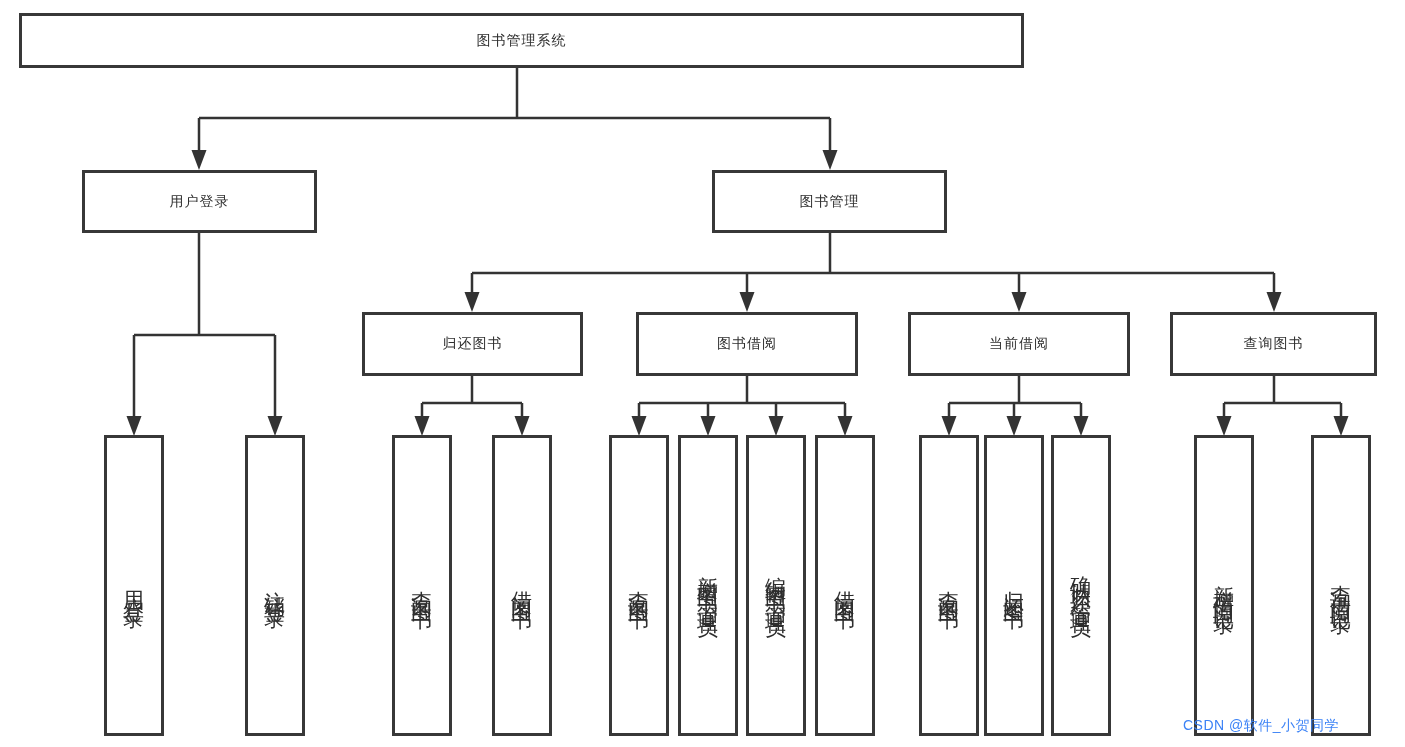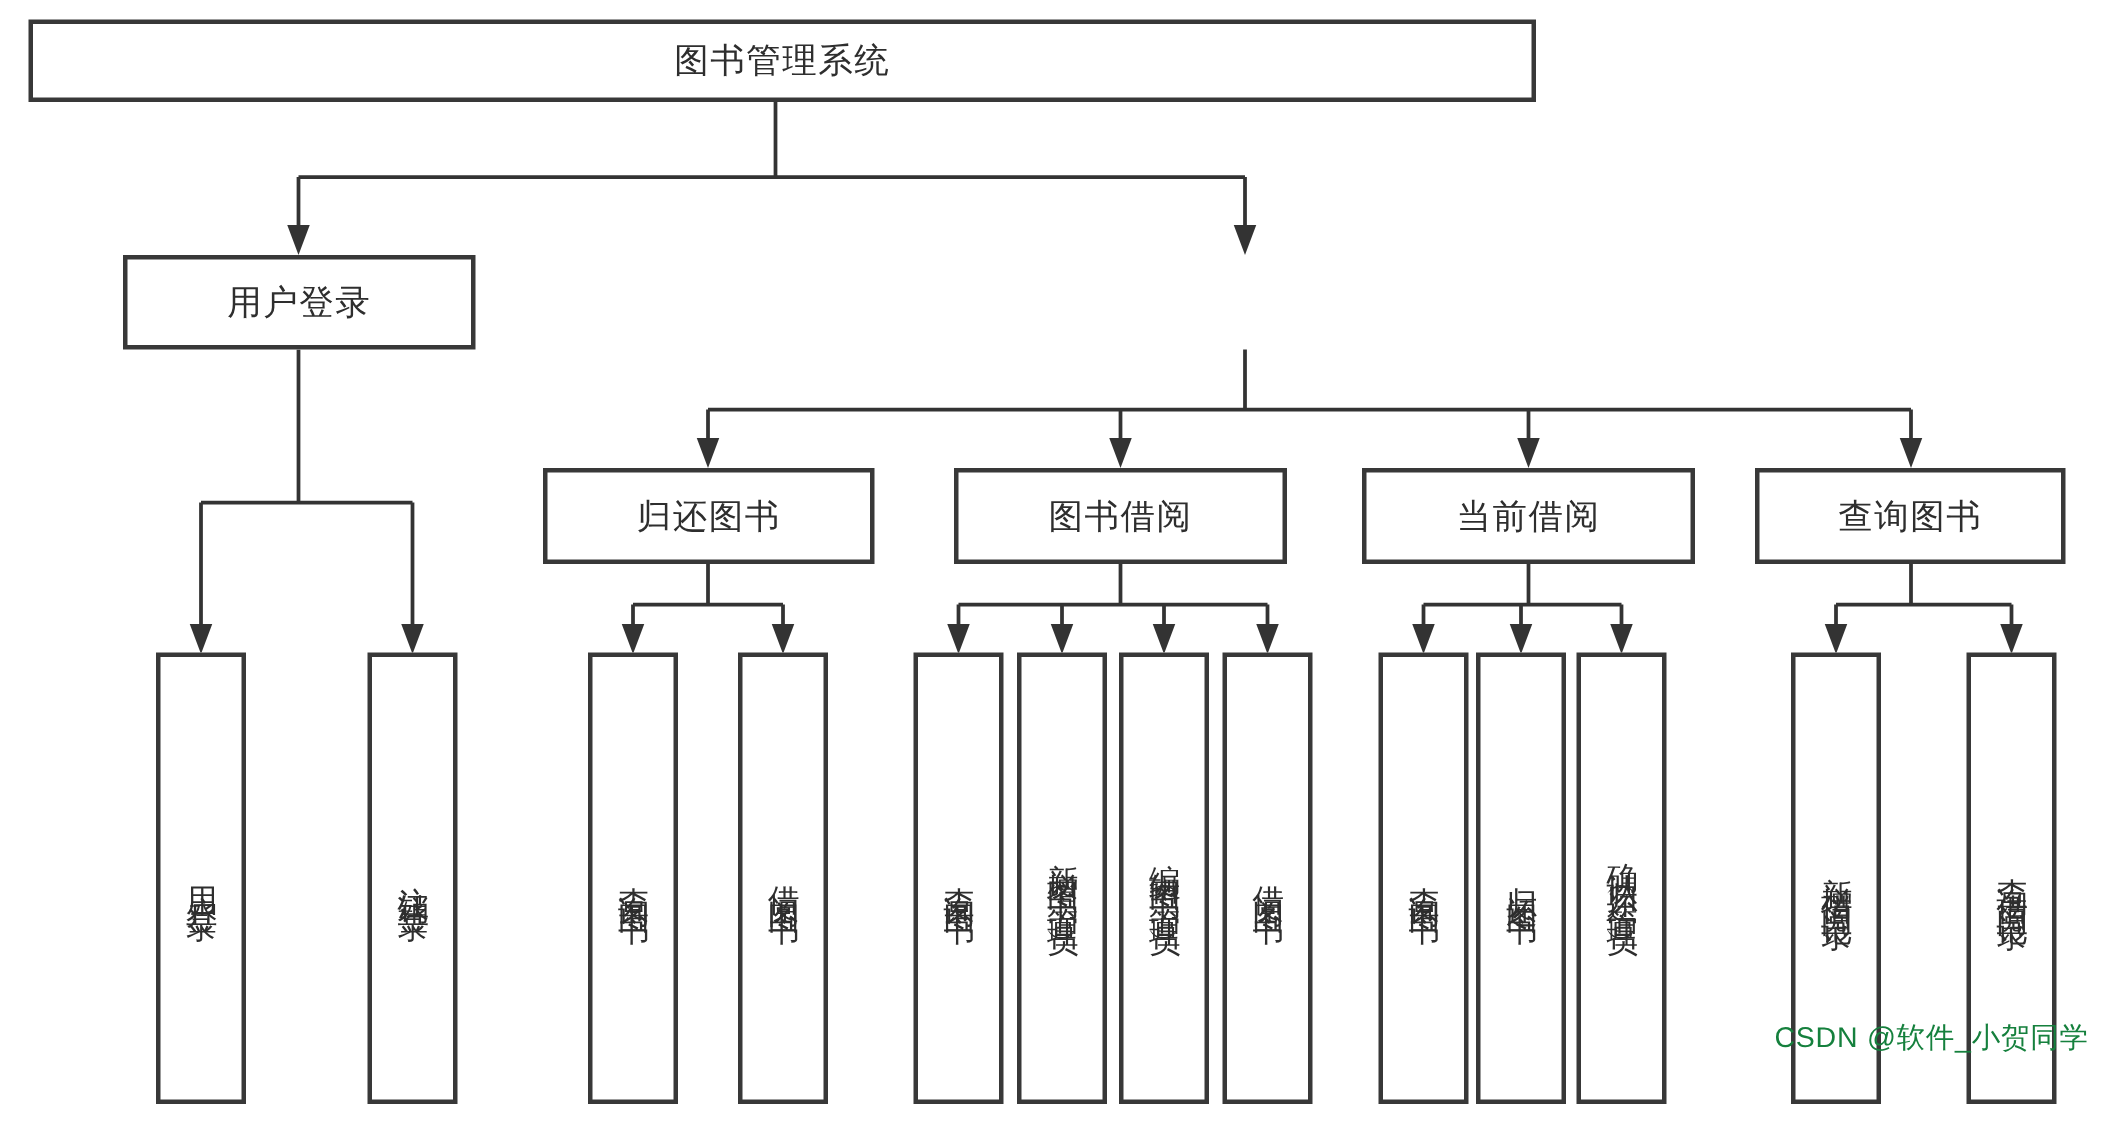--- a/index.html
+++ b/index.html
@@ -5,28 +5,28 @@
   html,body{margin:0;padding:0;background:#ffffff;}
   #stage{
     position:relative;width:1405px;height:747px;background:#ffffff;overflow:hidden;
     font-family:"Liberation Sans","DejaVu Sans",sans-serif;
   }
   #wires{position:absolute;left:0;top:0;width:1405px;height:747px;}
   .node{
     position:absolute;background:#ffffff;border:3px solid #383838;box-sizing:border-box;
     display:flex;align-items:center;justify-content:center;color:#2e2e2e;
   }
-  .box-h .lbl{font-size:23px;letter-spacing:1px;white-space:nowrap;}
+  .box-h .lbl{font-size:14px;letter-spacing:1px;white-space:nowrap;}
   .box-v .lbl{
     writing-mode:vertical-rl;text-orientation:mixed;
     font-size:21px;letter-spacing:6px;line-height:1;
   }
   #watermark{
-    position:absolute;left:1183px;top:679px;font-size:19px;letter-spacing:0.5px;
-    color:#15803d;white-space:nowrap;z-index:5;
+    position:absolute;left:1183px;top:717px;font-size:14px;letter-spacing:0.5px;
+    color:#3b82f6;white-space:nowrap;z-index:5;
   }
 </style>
 </head>
 <body>
 
 <div id="stage">
 
   <svg id="wires" viewBox="0 0 1405 747" xmlns="http://www.w3.org/2000/svg">
     <path fill="none" stroke="#333333" stroke-width="2.5" d="
       M517 67 V118  M199 118 H830
@@ -61,20 +61,23 @@
       <polygon points="1333.5,416 1348.5,416 1341,436"></polygon>
     </g>
   </svg>
 
   <div class="node box-h" style="left:19px;top:13px;width:1005px;height:55px">
     <span class="lbl">图书管理系统</span>
   </div>
 
   <div class="node box-h" style="left:82px;top:170px;width:235px;height:63px">
     <span class="lbl">用户登录</span>
+  </div>
+  <div class="node box-h" style="left:712px;top:170px;width:235px;height:63px">
+    <span class="lbl">图书管理</span>
   </div>
 
   <div class="node box-h" style="left:362px;top:312px;width:221px;height:64px">
     <span class="lbl">归还图书</span>
   </div>
   <div class="node box-h" style="left:908px;top:312px;width:222px;height:64px">
     <span class="lbl">当前借阅</span>
   </div>
   <div class="node box-h" style="left:636px;top:312px;width:222px;height:64px">
     <span class="lbl">图书借阅</span>

